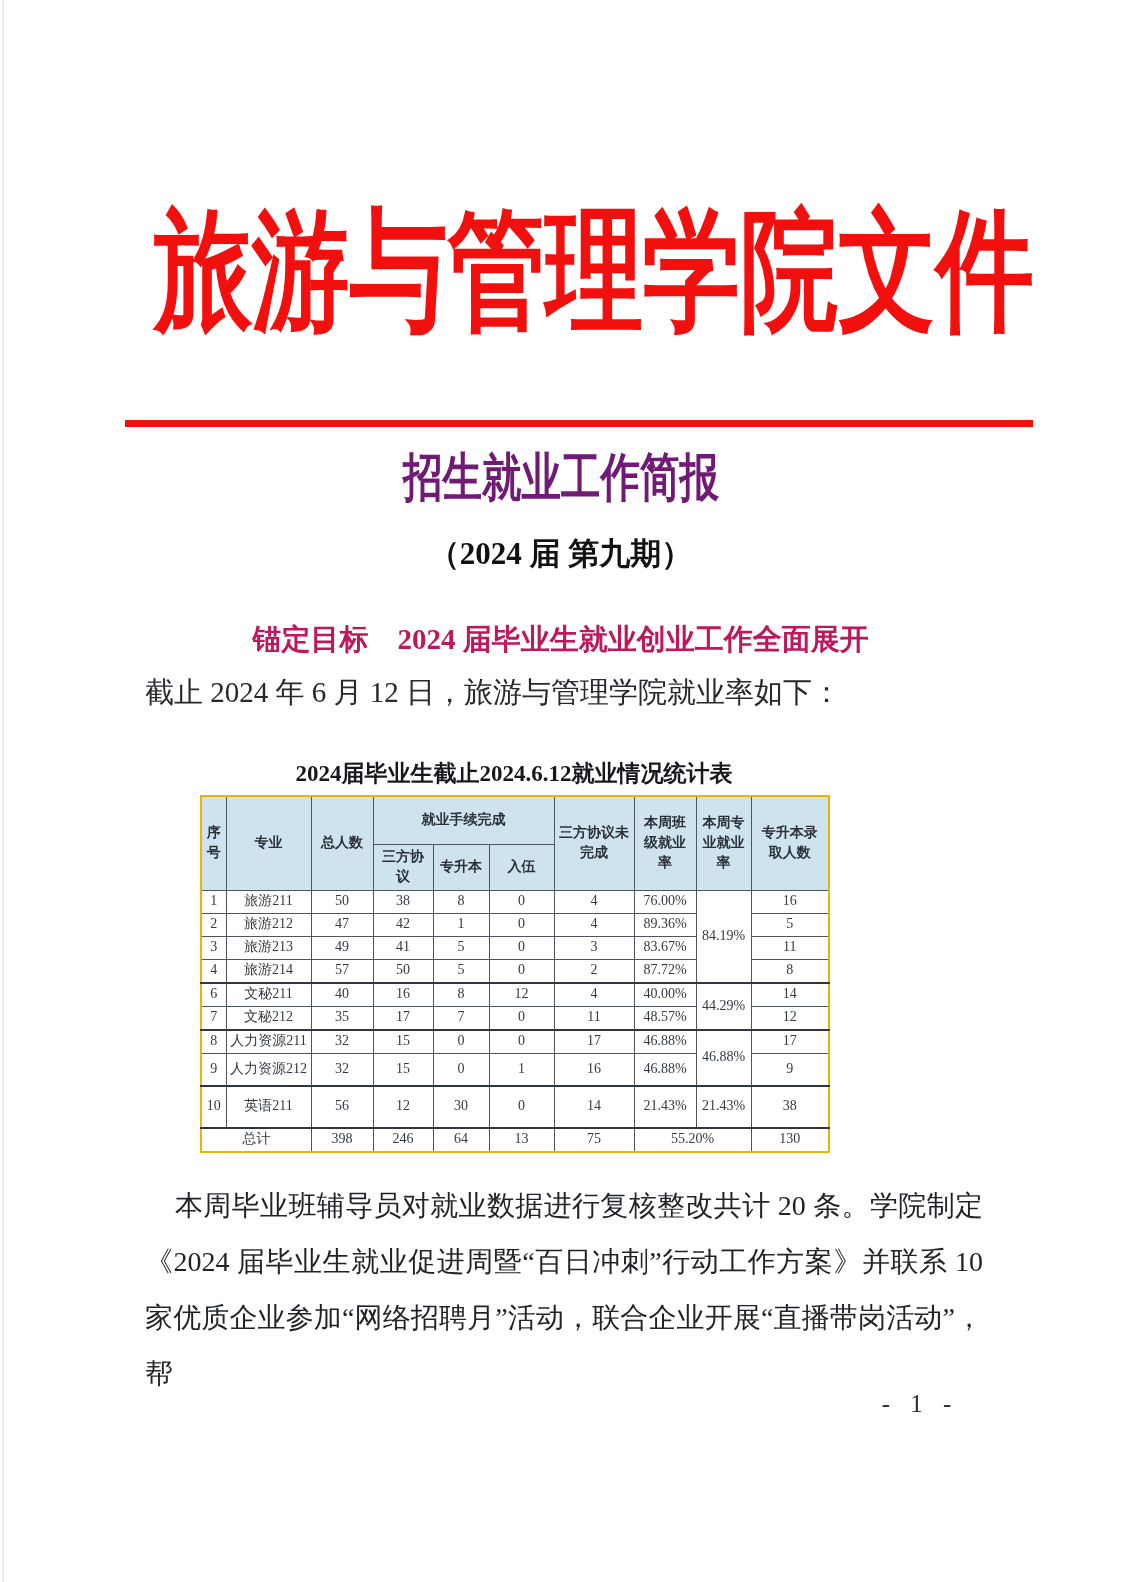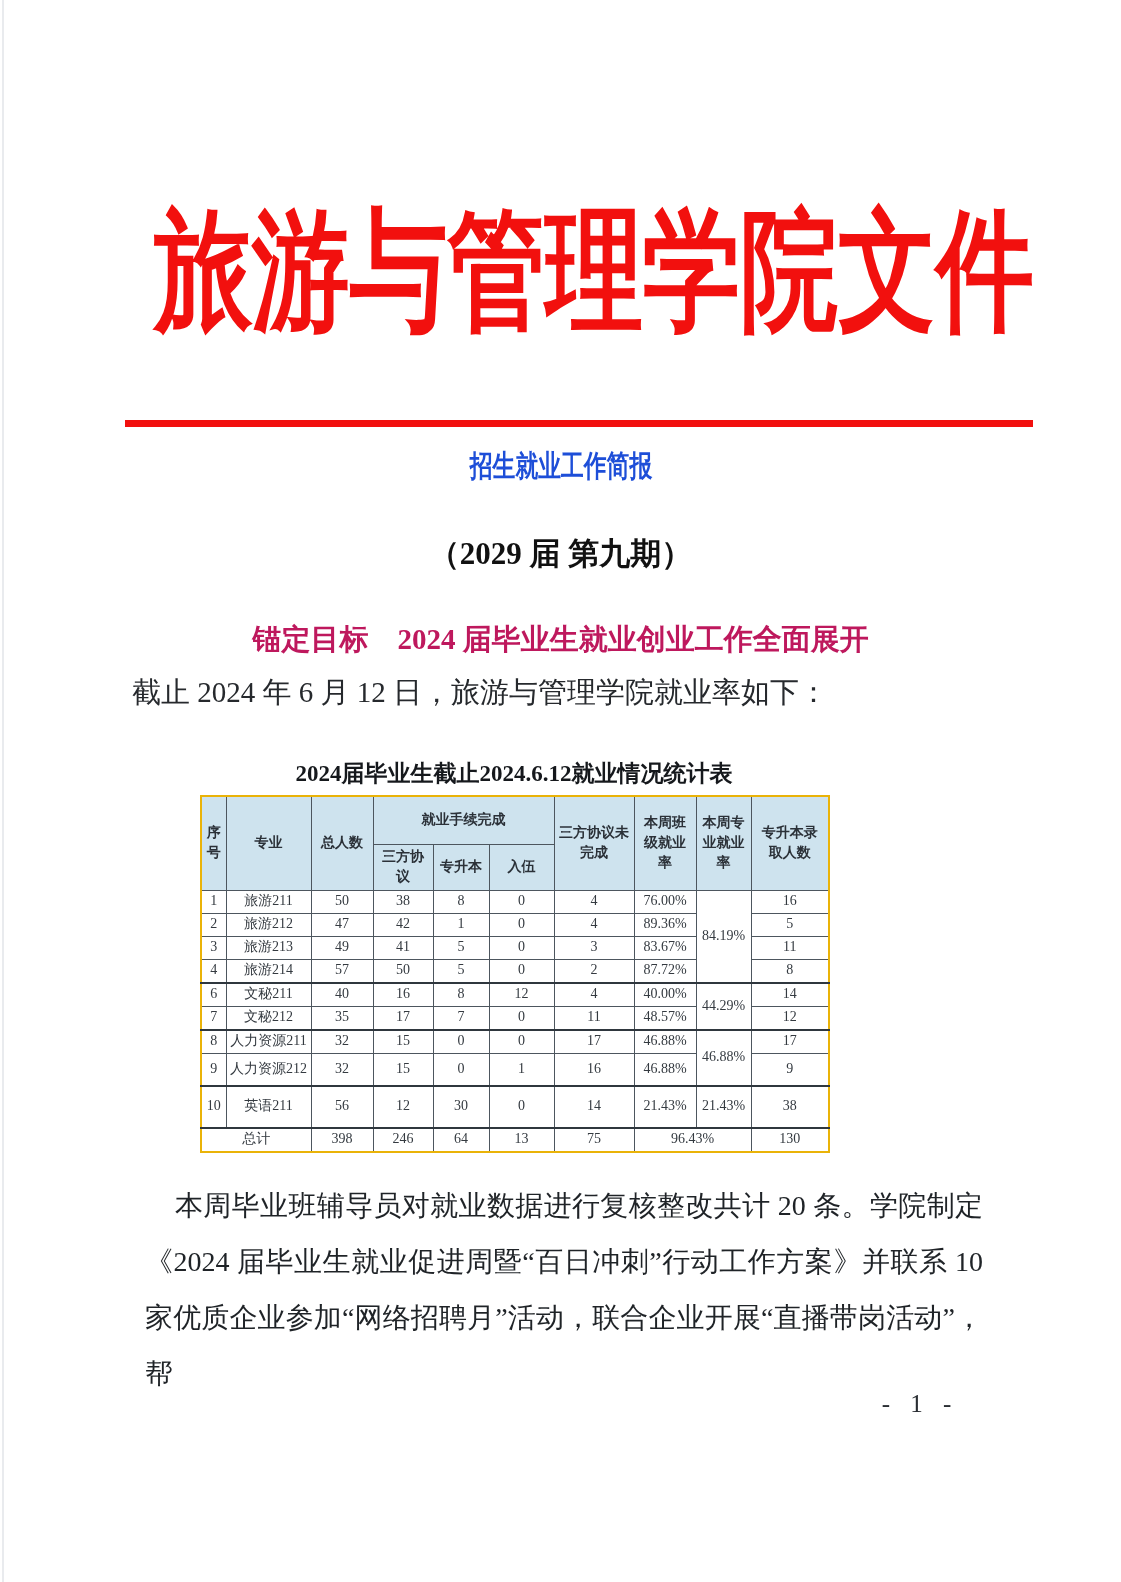--- a/index.html
+++ b/index.html
@@ -23,35 +23,35 @@
     color: var(--red, #f2100e);
   }
   .letterhead .squeeze { display: inline-block; transform: scaleX(0.74); }
   .red-rule {
     position: absolute; top: 420px; left: 125px; width: 908px; height: 7px;
     background: var(--red, #f2100e);
   }
   .doc-title {
     position: absolute; top: 449px; left: 0; width: 100%;
     text-align: center; white-space: nowrap;
-    font-weight: 700; font-size: 30px; line-height: 1.1; color: #1d4ed8;
+    font-weight: 700; font-size: 52px; line-height: 1.1; color: #701a75;
   }
   .doc-title .squeeze { display: inline-block; transform: scaleX(0.76); }
   .doc-subtitle {
     position: absolute; top: 533px; left: 0; width: 100%;
     text-align: center; white-space: nowrap;
     font-weight: 700; font-size: 31px; color: #111;
   }
   .section-heading {
     position: absolute; top: 620px; left: 0; width: 100%;
     text-align: center; white-space: nowrap;
     font-weight: 700; font-size: 29px; color: #be185d;
   }
   .intro-line {
-    position: absolute; top: 673px; left: 132px; width: 860px;
+    position: absolute; top: 673px; left: 145px; width: 860px;
     font-size: 29px; white-space: nowrap;
   }
   .table-wrap { position: absolute; top: 758px; left: 200px; width: 628px; }
   .table-title {
     width: 100%; text-align: center; font-weight: 700; font-size: 23px;
     color: #15181c; margin: 0 0 6px 0;
   }
   table.stats {
     border-collapse: collapse; table-layout: fixed; width: 628px;
     border: 2px solid #eab308; color: #343a40;
@@ -93,21 +93,21 @@
   <div class="letterhead">
     <span class="squeeze">旅游与管理学院文件</span>
   </div>
 
   <div class="red-rule"></div>
 
   <div class="doc-title">
     <span class="squeeze">招生就业工作简报</span>
   </div>
 
-  <div class="doc-subtitle">（2029 届 第九期）</div>
+  <div class="doc-subtitle">（2024 届 第九期）</div>
 
   <div class="section-heading">锚定目标　2024 届毕业生就业创业工作全面展开</div>
 
   <div class="intro-line">截止 2024 年 6 月 12 日，旅游与管理学院就业率如下：</div>
 
   <div class="table-wrap">
     <div class="table-title">2024届毕业生截止2024.6.12就业情况统计表</div>
     <table class="stats">
       <colgroup>
         <col style="width:25px">
@@ -242,21 +242,21 @@
             <td>21.43%</td>
             <td>38</td>
           </tr>
           <tr class="grp">
             <td colspan="2">总计</td>
             <td>398</td>
             <td>246</td>
             <td>64</td>
             <td>13</td>
             <td>75</td>
-            <td colspan="2">96.43%</td>
+            <td colspan="2">55.20%</td>
             <td>130</td>
           </tr>
         </tbody>
     </table>
   </div>
 
   <div class="body-paragraph">本周毕业班辅导员对就业数据进行复核整改共计 20 条。学院制定《2024 届毕业生就业促进周暨“百日冲刺”行动工作方案》并联系 10 家优质企业参加“网络招聘月”活动，联合企业开展“直播带岗活动”，帮</div>
 
   <div class="page-number">- 1 -</div>
 </div>

